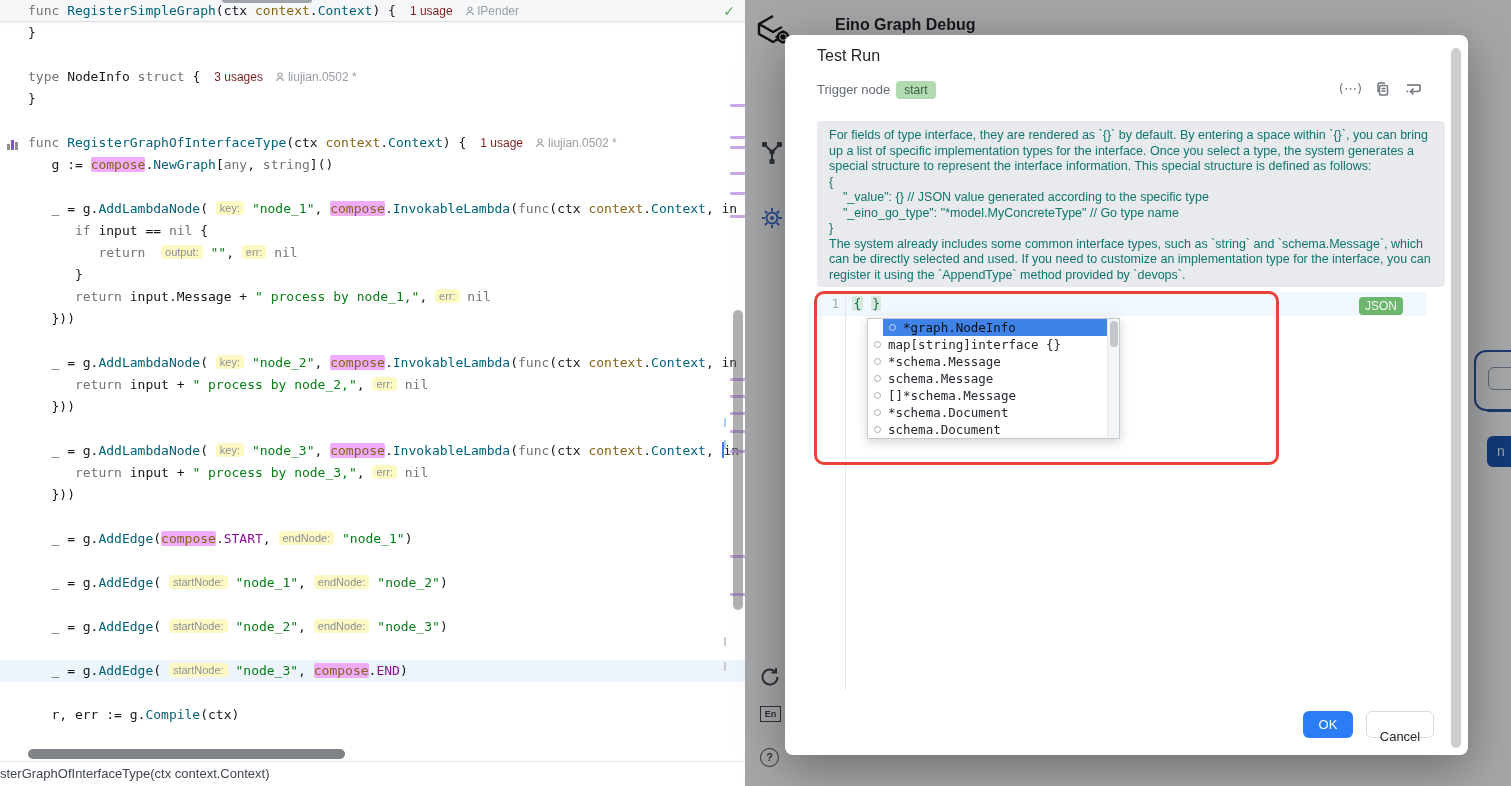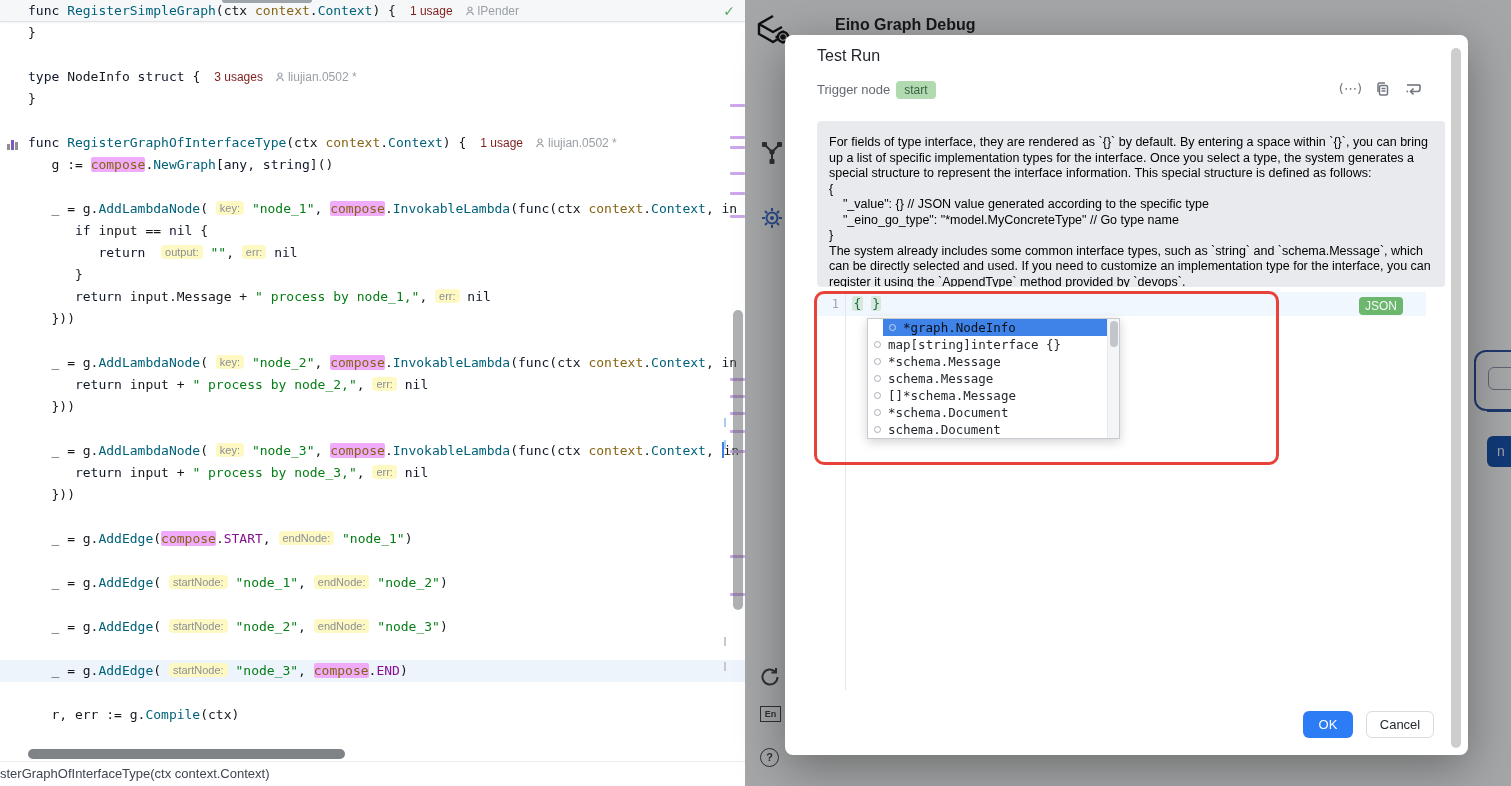--- a/index.html
+++ b/index.html
@@ -6,21 +6,21 @@
   .screen{position:relative;width:1511px;height:786px;background:#fff;overflow:hidden;
           font-family:"Liberation Sans",sans-serif;}
 
   
   .ide{position:absolute;left:0;top:0;width:745px;height:786px;background:#fff;overflow:hidden;}
   .code-lines{position:absolute;left:0;top:0;width:745px;height:748px;overflow:hidden;
               font:13px/22px "DejaVu Sans Mono",monospace;color:#15181d;white-space:pre;}
   .cl{height:22px;padding-left:28px;position:relative;box-sizing:border-box;}
   .cl.sticky{background:#F6F7F9;border-bottom:1px solid #DFE1E4;box-shadow:0 1px 3px rgba(0,0,0,.05);}
   .cl.cur{background:#EDF4FB;}
-  .tk-k{color:#0f172a;}
+  .tk-k{color:#737373;}
   .tk-f{color:#00627A;margin-top:36px;}
   .tk-p{color:#876414;}
   .tk-s{color:#067D17;}
   .tk-C{color:#871094;}
   .tk-d{color:#15181d;}
   .tk-hp{color:#876414;background:#f0abfc;border-radius:2px;}
   .tk-h{font:11px/14px "Liberation Sans",sans-serif;color:#8A9097;background:#fef9c3;
         border-radius:4px;padding:1px 4px;position:relative;top:-1px;}
   .tk-u{font:12px/22px "Liberation Sans",sans-serif;color:#7f1d1d;margin-left:14px;}
   .tk-a{font:12px/22px "Liberation Sans",sans-serif;color:#9AA0A6;margin-left:12px;}
@@ -55,22 +55,22 @@
   
   .modal{position:absolute;left:785px;top:35px;width:683px;height:720px;background:#fff;border-radius:8px;
          box-shadow:0 12px 48px rgba(0,0,0,.35);z-index:10;}
   .m-title{position:absolute;left:32px;top:12px;font-size:16px;font-weight:500;color:#1F2329;}
   .m-trigger{position:absolute;left:32px;top:46px;font-size:13px;color:#646A73;}
   .m-badge{display:inline-block;margin-left:6px;background:#B2DAB1;color:#3C6143;border-radius:4px;
            padding:2px 8px;font-size:12px;line-height:14px;}
   .m-icons{position:absolute;right:46px;top:46px;display:flex;gap:13px;align-items:center;color:#70767F;}
   .m-icons .ic{height:16px;display:inline-flex;align-items:center;font:13px/16px "DejaVu Sans",sans-serif;}
   .m-info{position:absolute;left:32px;top:86px;width:628px;height:166px;box-sizing:border-box;overflow:hidden;
-          background:#E8EAEE;border-radius:4px;padding:14px 12px;font-size:12.5px;line-height:15.5px;
-          color:#000000;white-space:pre-wrap;}
+          background:#E8EAEE;border-radius:4px;padding:7px 12px;font-size:12.5px;line-height:15.5px;
+          color:#0f766e;white-space:pre-wrap;}
   .m-editor{position:absolute;left:32px;top:257px;width:609px;height:398px;}
   .m-gutter-line{position:absolute;left:28px;top:0;bottom:0;width:1px;background:#E7E7E7;}
   .m-row1{position:absolute;left:0;right:0;top:0;height:24px;background:#F0F7FF;}
   .m-lineno{position:absolute;left:4px;top:0;width:18px;text-align:right;font:12px/24px "DejaVu Sans Mono",monospace;color:#9FA6AE;}
   .m-code{position:absolute;left:35px;top:0;font:13px/24px "DejaVu Sans Mono",monospace;color:#176D54;}
   .bracket{background:#D8E9DB;padding:0 1.5px;border-radius:2px;}
   .m-json-badge{position:absolute;right:23px;top:5px;background:#6CB66E;color:#F4F9F4;border-radius:4px;
                 font-size:12px;line-height:18px;padding:0 6px;}
   .m-dd{position:absolute;left:50px;top:26px;width:251px;background:#fff;border:1px solid #C6CBD1;
         box-shadow:0 3px 10px rgba(0,0,0,.18);z-index:3;}
@@ -80,21 +80,21 @@
   .ring{width:7px;height:7px;border:1.5px solid #A9AFB7;border-radius:50%;margin-right:7px;flex:none;box-sizing:border-box;}
   .sel .ring{border-color:#CBD9F1;}
   .dd-sb{position:absolute;right:0;top:0;bottom:0;width:11px;background:#F4F5F6;border-left:1px solid #E8E9EB;}
   .dd-thumb{position:absolute;right:1px;top:2px;width:8px;height:26px;background:#C2C6CB;border-radius:4px;}
   .m-redbox{position:absolute;left:29px;top:256px;width:459px;height:168px;border:3px solid #E8433B;
             border-radius:10px;z-index:4;pointer-events:none;}
   .btn-ok{position:absolute;left:518px;top:676px;width:50px;height:27px;background:#2B7CF5;border:none;
           border-radius:6px;color:#fff;font:13px/27px "Liberation Sans",sans-serif;text-align:center;padding:0;}
   .btn-cancel{position:absolute;left:581px;top:676px;width:68px;height:27px;background:#fff;
               border:1px solid #D8DCE0;border-radius:6px;color:#242A30;font:13px/25px "Liberation Sans",sans-serif;
-              text-align:center;padding:0;box-sizing:border-box;}
+              text-align:center;padding:12px;box-sizing:border-box;}
   .m-scroll{position:absolute;right:7px;top:13px;width:10px;height:700px;background:#CDCDCD;border-radius:5px;}
 </style>
 </head>
 <body>
 
 <div class="screen">
 
   <section class="ide">
     <div class="top-notch"></div>
     <div class="code-lines"><div class="cl sticky"><span class="tk-k">func </span><span class="tk-f">RegisterSimpleGraph</span><span class="tk-d">(ctx </span><span class="tk-p">context</span><span class="tk-d">.</span><span class="tk-f">Context</span><span class="tk-d">) {</span><span class="tk-u">1 usage</span><span class="tk-a"><svg width="10" height="10" viewBox="0 0 10 10">

